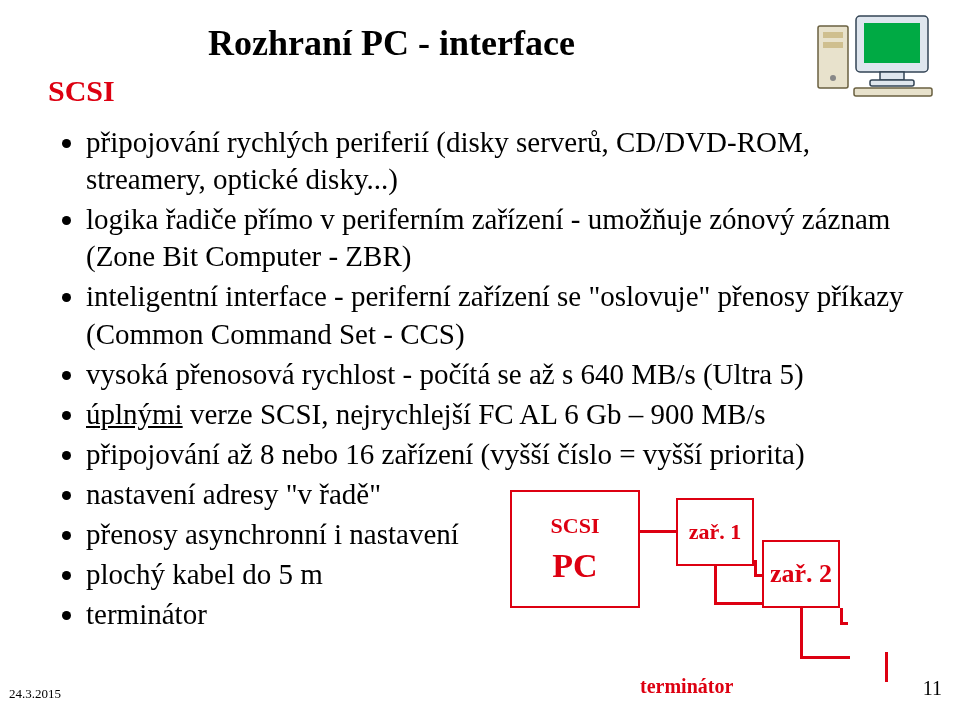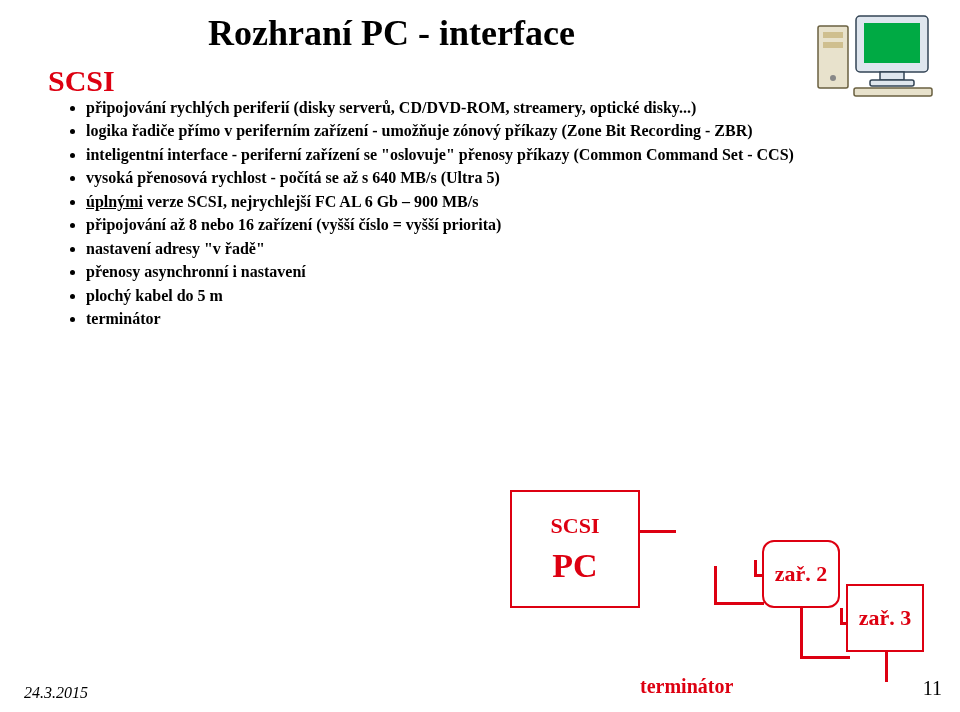--- a/index.html
+++ b/index.html
@@ -1,36 +1,36 @@
 <!DOCTYPE html>
 <html><head>
 <meta charset="utf-8">
 <style>
   * { box-sizing: border-box; margin: 0; padding: 0; }
   html, body { width: 960px; height: 712px; font-family: "Times New Roman", Times, serif; background: #fff; color: #000; }
-  .slide { position: relative; width: 960px; height: 712px; padding: 6px 48px 0 48px; }
+  .slide { position: relative; width: 960px; height: 712px; padding: 16px 48px 0 48px; }
   .title-row { display: flex; align-items: flex-start; }
   .title { font-size: 36px; font-weight: bold; margin-left: 160px; margin-top: 6px; }
   .pc-illustration { position: absolute; top: 8px; right: 26px; width: 120px; height: 90px; }
   .subhead { color: #d01; font-size: 30px; font-weight: bold; margin-top: 10px; }
   .quoteline { font-size: 26px; margin-top: 18px; }
-  .bullets { margin-left: 10px; list-style: disc; padding-left: 28px; font-size: 16px; line-height: 1.28; font-weight: bold; }
+  .bullets { margin-top: 16px; margin-left: 10px; list-style: disc; padding-left: 28px; font-size: 29px; line-height: 1.28; }
   .bullets li { margin-bottom: 3px; }
   .serial-underline { text-decoration: underline; }
   .red-bold { color: #d01; font-weight: bold; font-size: 22px; }
   .diagram { position: absolute; left: 510px; top: 490px; width: 430px; height: 210px; }
   .box { position: absolute; border: 2px solid #d01; background: #fff; display: flex; align-items: center; justify-content: center; text-align: center; color: #d01; font-weight: bold; }
   .pcbox { left: 0; top: 0; width: 130px; height: 118px; font-size: 26px; flex-direction: column; gap: 8px; }
   .pcbox .scsi-lbl { font-size: 22px; }
   .pcbox .pc-lbl { font-size: 34px; }
   .dev1 { left: 166px; top: 8px; width: 78px; height: 68px; font-size: 22px; line-height: 1.1; }
-  .dev2 { left: 252px; top: 50px; width: 78px; height: 68px; font-size: 22px; line-height: 1.1; border-radius: 12px; }
+  .dev2 { left: 252px; top: 50px; width: 78px; height: 68px; font-size: 26px; line-height: 1.1; }
   .dev3 { left: 336px; top: 94px; width: 78px; height: 68px; font-size: 22px; line-height: 1.1; }
   .wire { position: absolute; background: #d01; }
-  .footer-date { position: absolute; left: 24px; bottom: 10px; font-size: 16px; font-style: italic; }
+  .footer-date { position: absolute; left: 9px; bottom: 10px; font-size: 13px; }
   .footer-term { position: absolute; left: 640px; bottom: 14px; color: #d01; font-weight: bold; font-size: 20px; }
   .footer-page { position: absolute; right: 18px; bottom: 12px; font-size: 20px; margin-left: 27px; }
   .pc-monitor { fill: #dfe6ee; stroke: #345; stroke-width: 1.5; }
   .pc-tower { fill: #e8e2cc; stroke: #6a6040; stroke-width: 1.5; }
 </style>
 </head>
 <body>
 
 <div class="slide">
 
@@ -51,21 +51,21 @@
       <rect class="pc-monitor" x="56" y="72" width="44" height="6" rx="2"></rect>
       <rect class="pc-tower" x="40" y="80" width="78" height="8" rx="2"></rect>
     </svg>
   </div>
 
   <div class="subhead">SCSI</div>
 
 
   <ul class="bullets">
     <li>připojování rychlých periferií (disky serverů, CD/DVD-ROM, streamery, optické disky...)</li>
-    <li>logika řadiče přímo v periferním zařízení - umožňuje zónový příkazy (Zone Bit Recording - ZBR)</li>
+    <li>logika řadiče přímo v periferním zařízení - umožňuje zónový záznam (Zone Bit Computer - ZBR)</li>
     <li>inteligentní interface - periferní zařízení se "oslovuje" přenosy příkazy (Common Command Set - CCS)</li>
     <li>vysoká přenosová rychlost - počítá se až s 640 MB/s (Ultra 5)</li>
     <li><span class="serial-underline">úplnými</span><span> verze SCSI, nejrychlejší FC AL 6 Gb – 900 MB/s</span></li>
     <li>připojování až 8 nebo 16 zařízení (vyšší číslo = vyšší priorita)</li>
     <li>nastavení adresy "v řadě"</li>
     <li>přenosy asynchronní i nastavení</li>
     <li>plochý kabel do 5 m</li>
     <li>terminátor</li>
   </ul>
 
@@ -79,21 +79,21 @@
     <div class="wire" style="left:330px; top:118px; width:3px; height:14px;"></div>
     <div class="wire" style="left:330px; top:132px; width:8px; height:3px;"></div>
     <div class="wire" style="left:290px; top:118px; width:3px; height:48px;"></div>
     <div class="wire" style="left:290px; top:166px; width:50px; height:3px;"></div>
     <div class="wire" style="left:375px; top:162px; width:3px; height:30px;"></div>
 
     <div class="box pcbox">
       <span class="scsi-lbl">SCSI</span>
       <span class="pc-lbl">PC</span>
     </div>
+    <div class="box dev1">zař. 1</div>
     <div class="box dev2">zař. 2</div>
-    <div class="box dev3">zař. 3</div>
   </div>
 
   <div class="footer-term red-bold">terminátor</div>
   <div class="footer-date">24.3.2015</div>
   <div class="footer-page">11</div>
 
 </div>
 
 </body></html>

